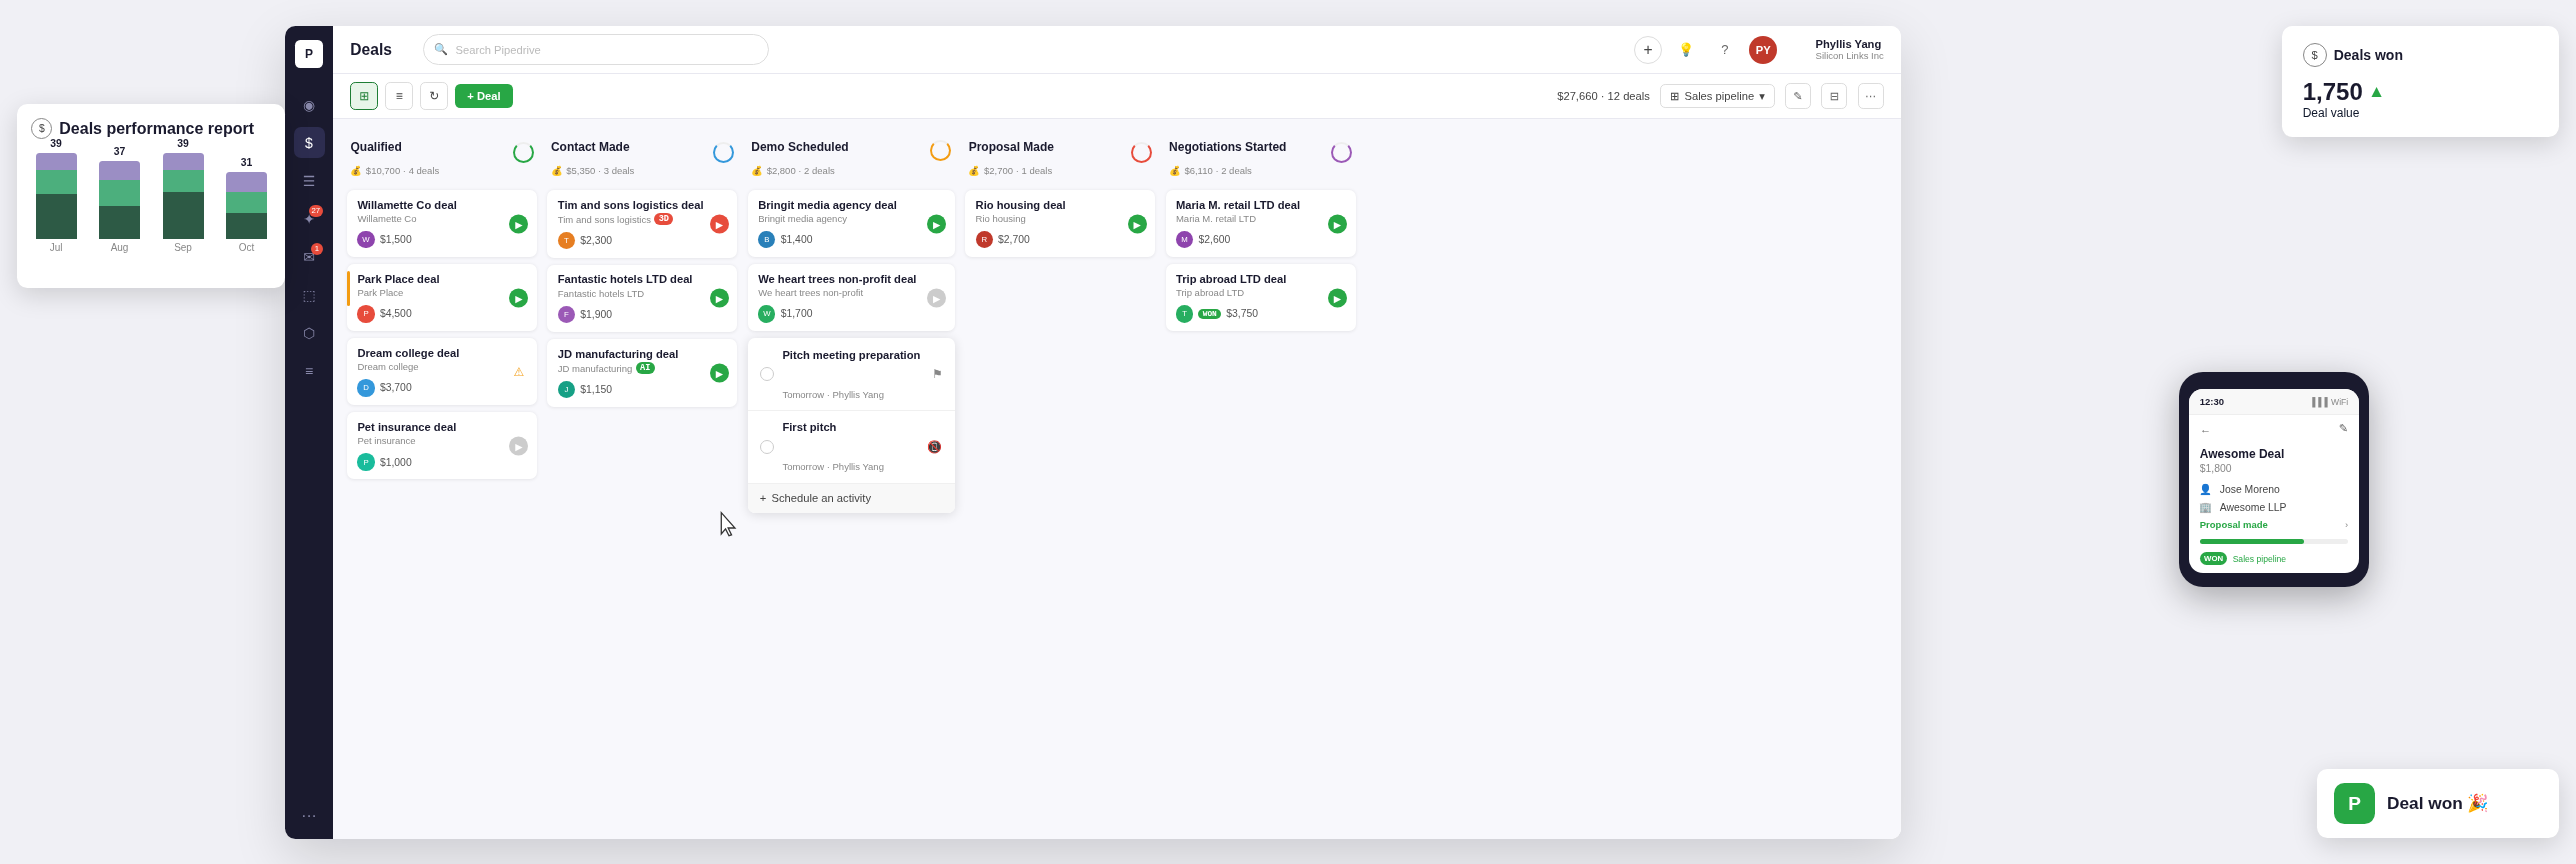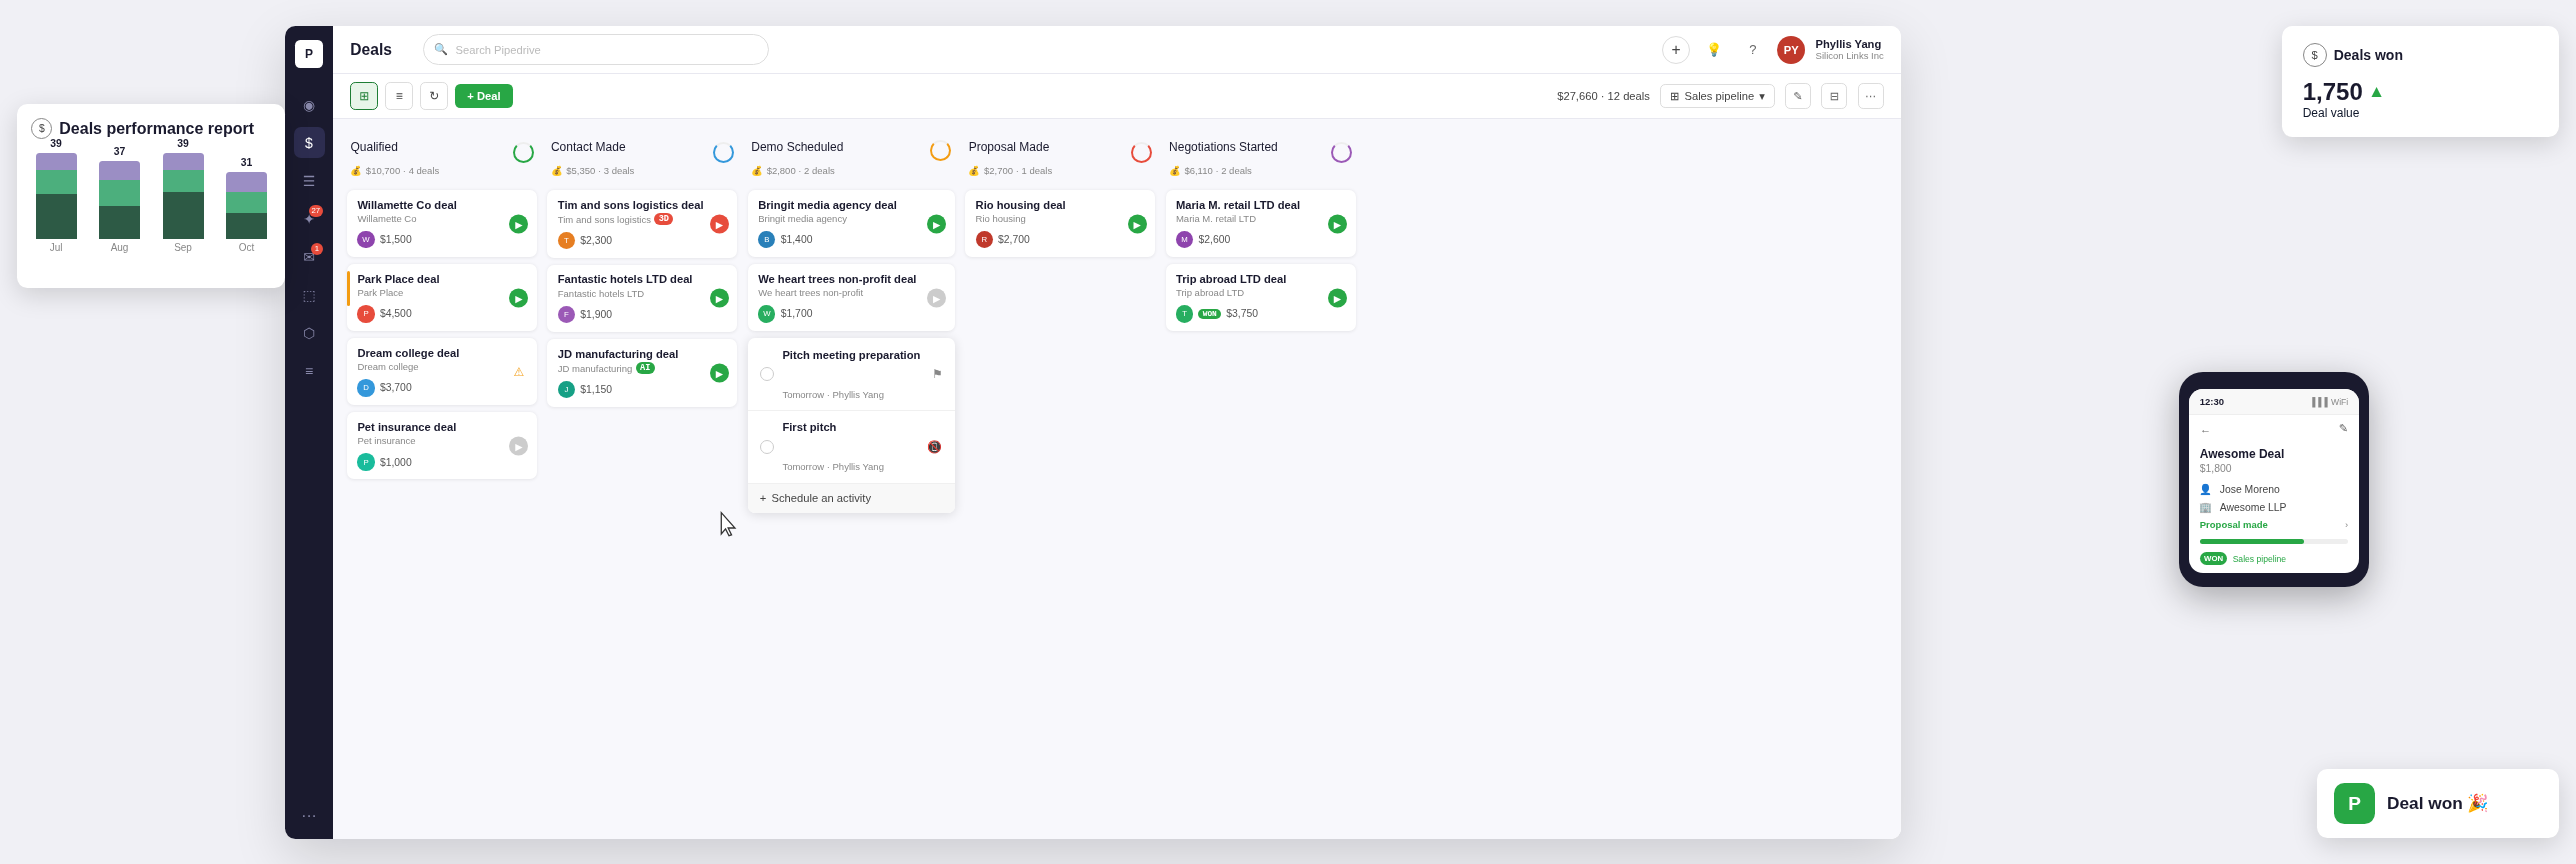--- a/index.html
+++ b/index.html
@@ -166,20 +166,21 @@
       display: flex;
       align-items: center;
       justify-content: center;
       color: #fff;
       font-size: 11.2px;
       font-weight: 600;
     }
     .user-info {
       display: flex;
       flex-direction: column;
+      margin-left: 28px;
     }
     .user-name { font-size: 11.2px; font-weight: 600; color: #1a1a2e; }
     .user-company { font-size: 9.5px; color: #888; }
 
     
     .toolbar {
       height: 45px;
       border-bottom: 0.9px solid #e8e8f0;
       display: flex;
       align-items: center;
@@ -265,21 +266,21 @@
       flex-shrink: 0;
       display: flex;
       flex-direction: column;
       gap: 7px;
     }
     .column-header {
       padding: 7px 3.5px;
     }
     .column-title {
       font-size: 12px;
-      font-weight: 400;
+      font-weight: 700;
       color: #1a1a2e;
       margin-bottom: 11px;
     }
     .column-meta {
       font-size: 9.5px;
       color: #888;
       display: flex;
       align-items: center;
       gap: 3.5px;
     }

